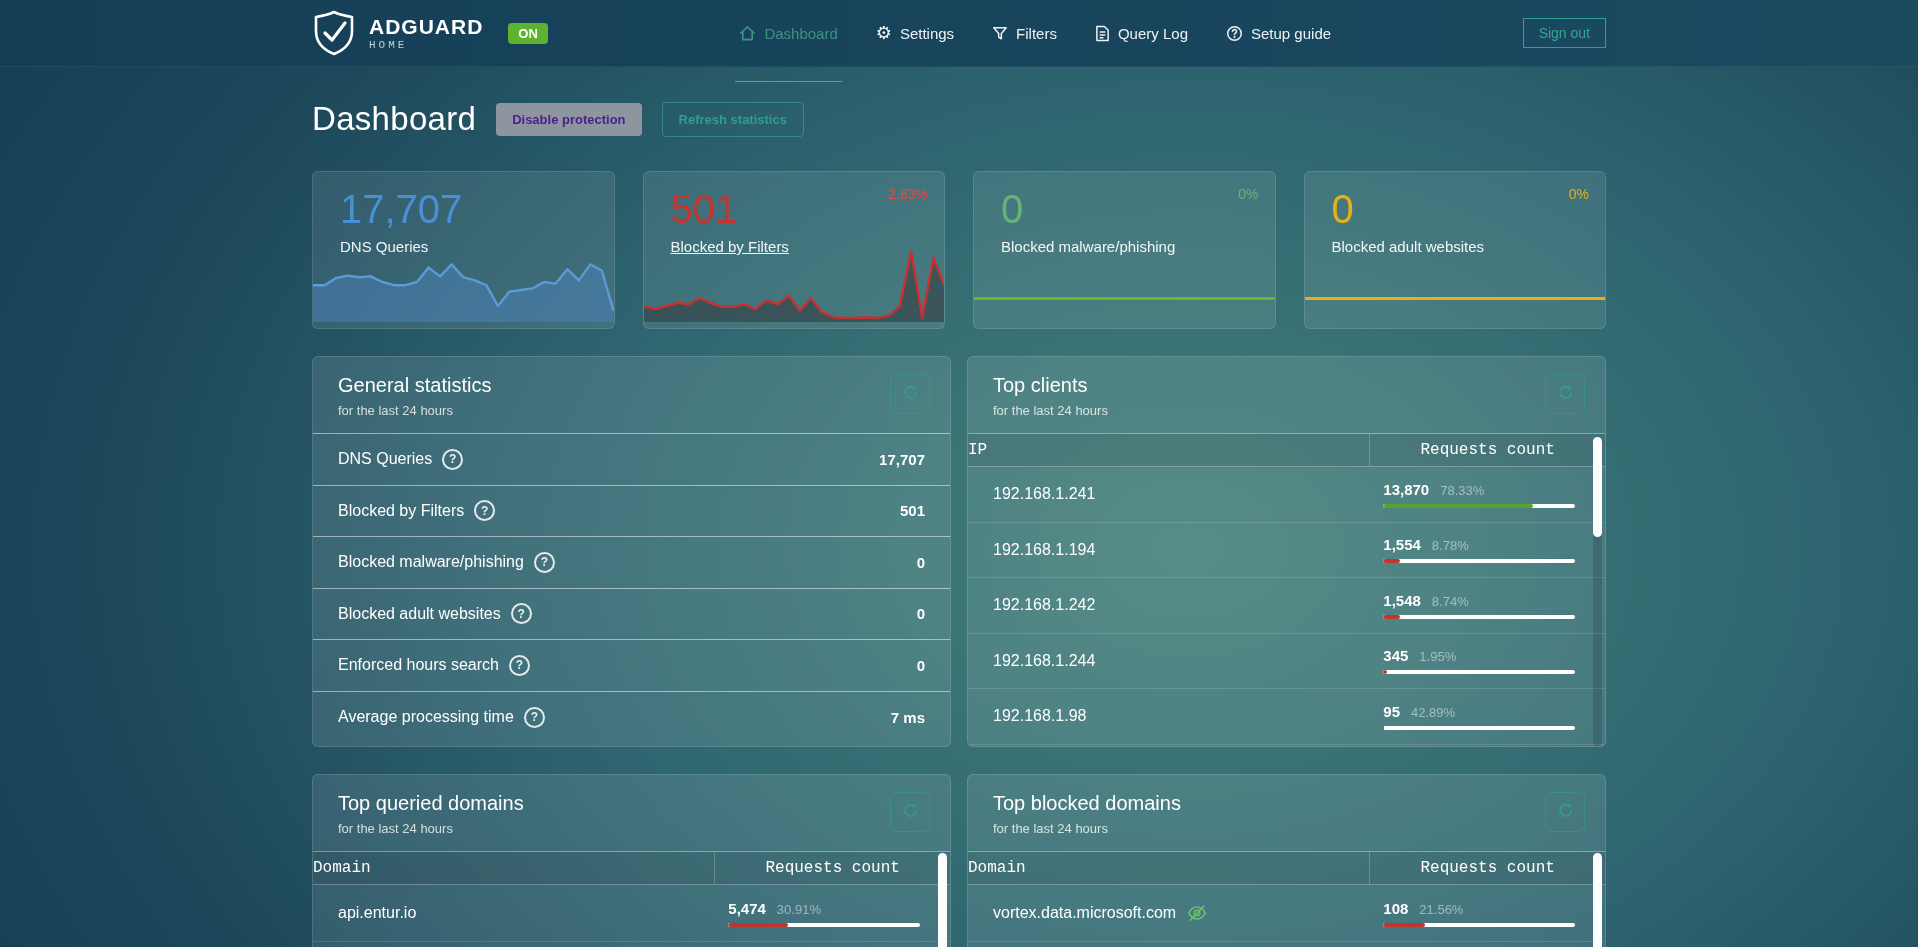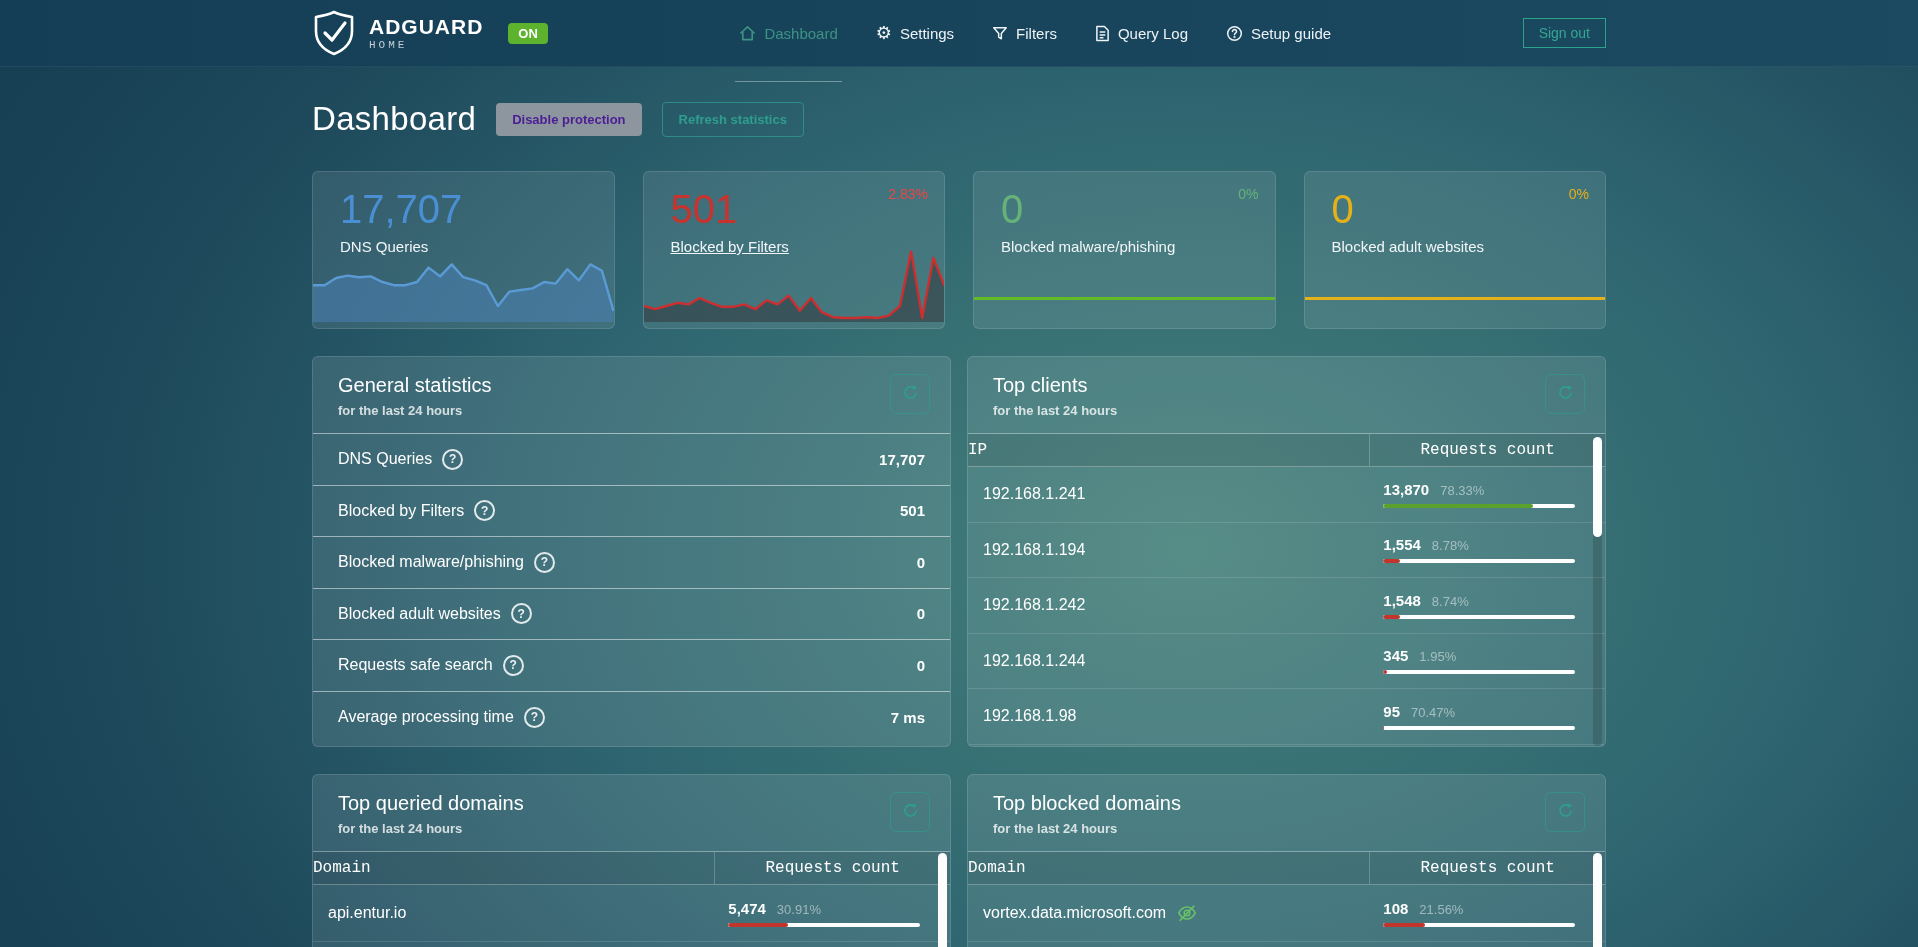--- a/index.html
+++ b/index.html
@@ -77,21 +77,21 @@
   .panels-row { display:grid; grid-template-columns:1fr 1fr; gap:16px; margin-top:27px; }
   .panel {
     position:relative; border-radius:6px;
     background:rgba(255,255,255,0.10); border:1px solid rgba(255,255,255,0.13);
     overflow:hidden;
   }
   .panel.h391 { height:391px; }
   .panel.h390 { height:390px; }
   .panel-head { position:relative; padding:17px 25px 15px 25px; }
   .panel-title { font-size:20px; font-weight:400; }
-  .panel-sub { font-size:13px; color:rgba(255,255,255,0.78); margin-top:6px;font-weight:bold; }
+  .panel-sub { font-size:13px; color:rgba(255,255,255,0.78); margin-top:6px; }
   .refresh-btn {
     position:absolute; top:17px; right:20px; width:40px; height:40px;
     background:transparent; border:1px solid rgba(47,158,143,0.6); border-radius:6px;
     color:#2f9e8f; cursor:pointer; display:flex; align-items:center; justify-content:center;
   }
 
   
   .gs-rows { border-top:1px solid rgba(255,255,255,0.5); }
   .gs-row {
     display:flex; align-items:center; height:51.5px; padding:0 25px;
@@ -114,21 +114,21 @@
     border-bottom:1px solid rgba(255,255,255,0.28); align-items:center;
   }
   .th { font-size:16px; text-align:left;font-family:Liberation Mono, monospace; }
   .th.left { flex:0 0 63%; }
   .th.right { flex:1; border-left:1px solid rgba(255,255,255,0.22); align-self:stretch;
               display:flex; align-items:center; justify-content:center; }
   .trow {
     display:flex; align-items:center; height:55.5px;
     border-bottom:1px solid rgba(255,255,255,0.13);
   }
-  .td-key { flex:0 0 63%; padding-left:15px; font-size:16px; display:flex; align-items:center; gap:10px; cursor:pointer; }
+  .td-key { flex:0 0 63%; padding-left:25px; font-size:16px; display:flex; align-items:center; gap:10px; cursor:pointer; }
   .td-count { flex:1; padding:0 30px 0 14px; }
   .count-line { display:flex; align-items:baseline; gap:11px; }
   .count-num { font-size:15px; font-weight:bold; }
   .count-pct { font-size:13px; color:rgba(255,255,255,0.48); }
   .bar-track { margin-top:6px; height:4px; background:#fff; border-radius:2px; overflow:hidden; }
   .bar-fill { height:100%; border-radius:2px; }
 
   
   .scroll-track {
     position:absolute; right:3px; width:9px; border-radius:5px;
@@ -286,21 +286,21 @@
         </div>
         <div class="gs-row">
           <span class="gs-label">
               <span>Blocked adult websites</span>
               <span class="qmark"></span>
             </span>
           <span class="gs-value">0</span>
         </div>
         <div class="gs-row">
           <span class="gs-label">
-              <span>Requests safe search</span>
+              <span>Enforced hours search</span>
               <span class="qmark"></span>
             </span>
           <span class="gs-value">0</span>
         </div>
         <div class="gs-row">
           <span class="gs-label">
               <span>Average processing time</span>
               <span class="qmark"></span>
             </span>
           <span class="gs-value">7 ms</span>
@@ -372,21 +372,21 @@
             <div class="bar-track">
                 <div class="bar-fill" style="width: 1.95%; background: rgb(193, 53, 44);"></div>
               </div>
           </div>
         </div>
         <div class="trow">
           <div class="td-key">192.168.1.98</div>
           <div class="td-count">
             <div class="count-line">
               <span class="count-num">95</span>
-              <span class="count-pct">70.47%</span>
+              <span class="count-pct">42.89%</span>
             </div>
             <div class="bar-track">
                 <div class="bar-fill" style="width: 0.54%; background: rgb(193, 53, 44);"></div>
               </div>
           </div>
         </div>
       </div>
       <div class="scroll-track" style="top:80px; height:309px;">
         <div class="scroll-thumb" style="top:0; height:100px;"></div>
       </div>

